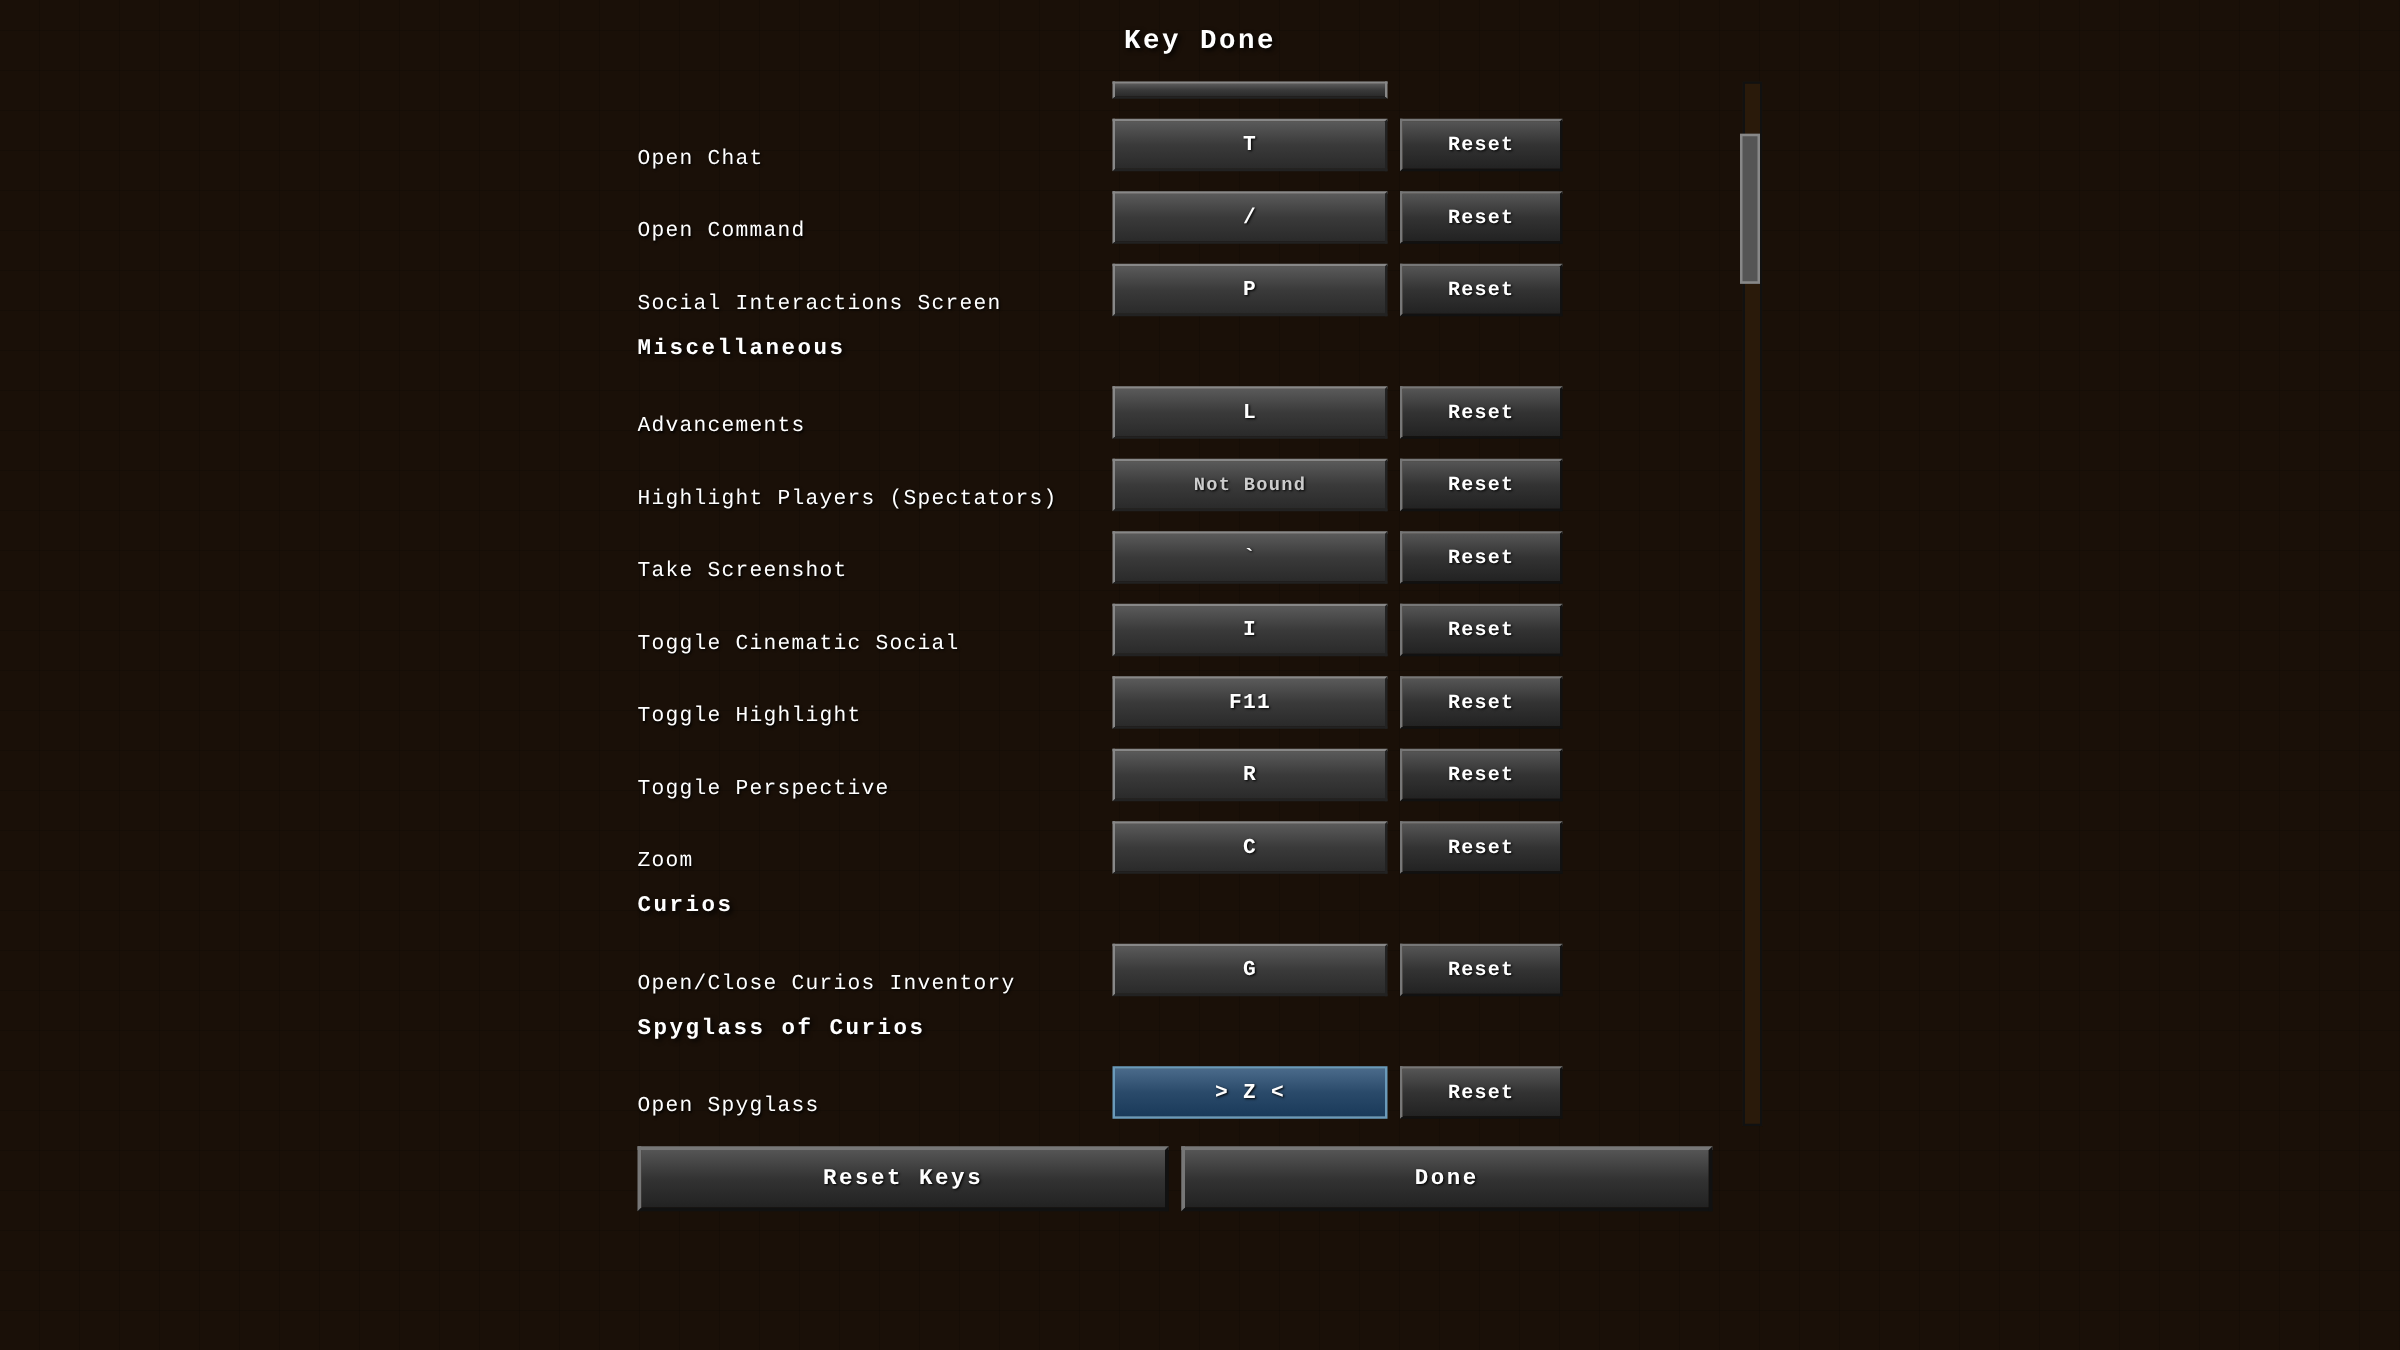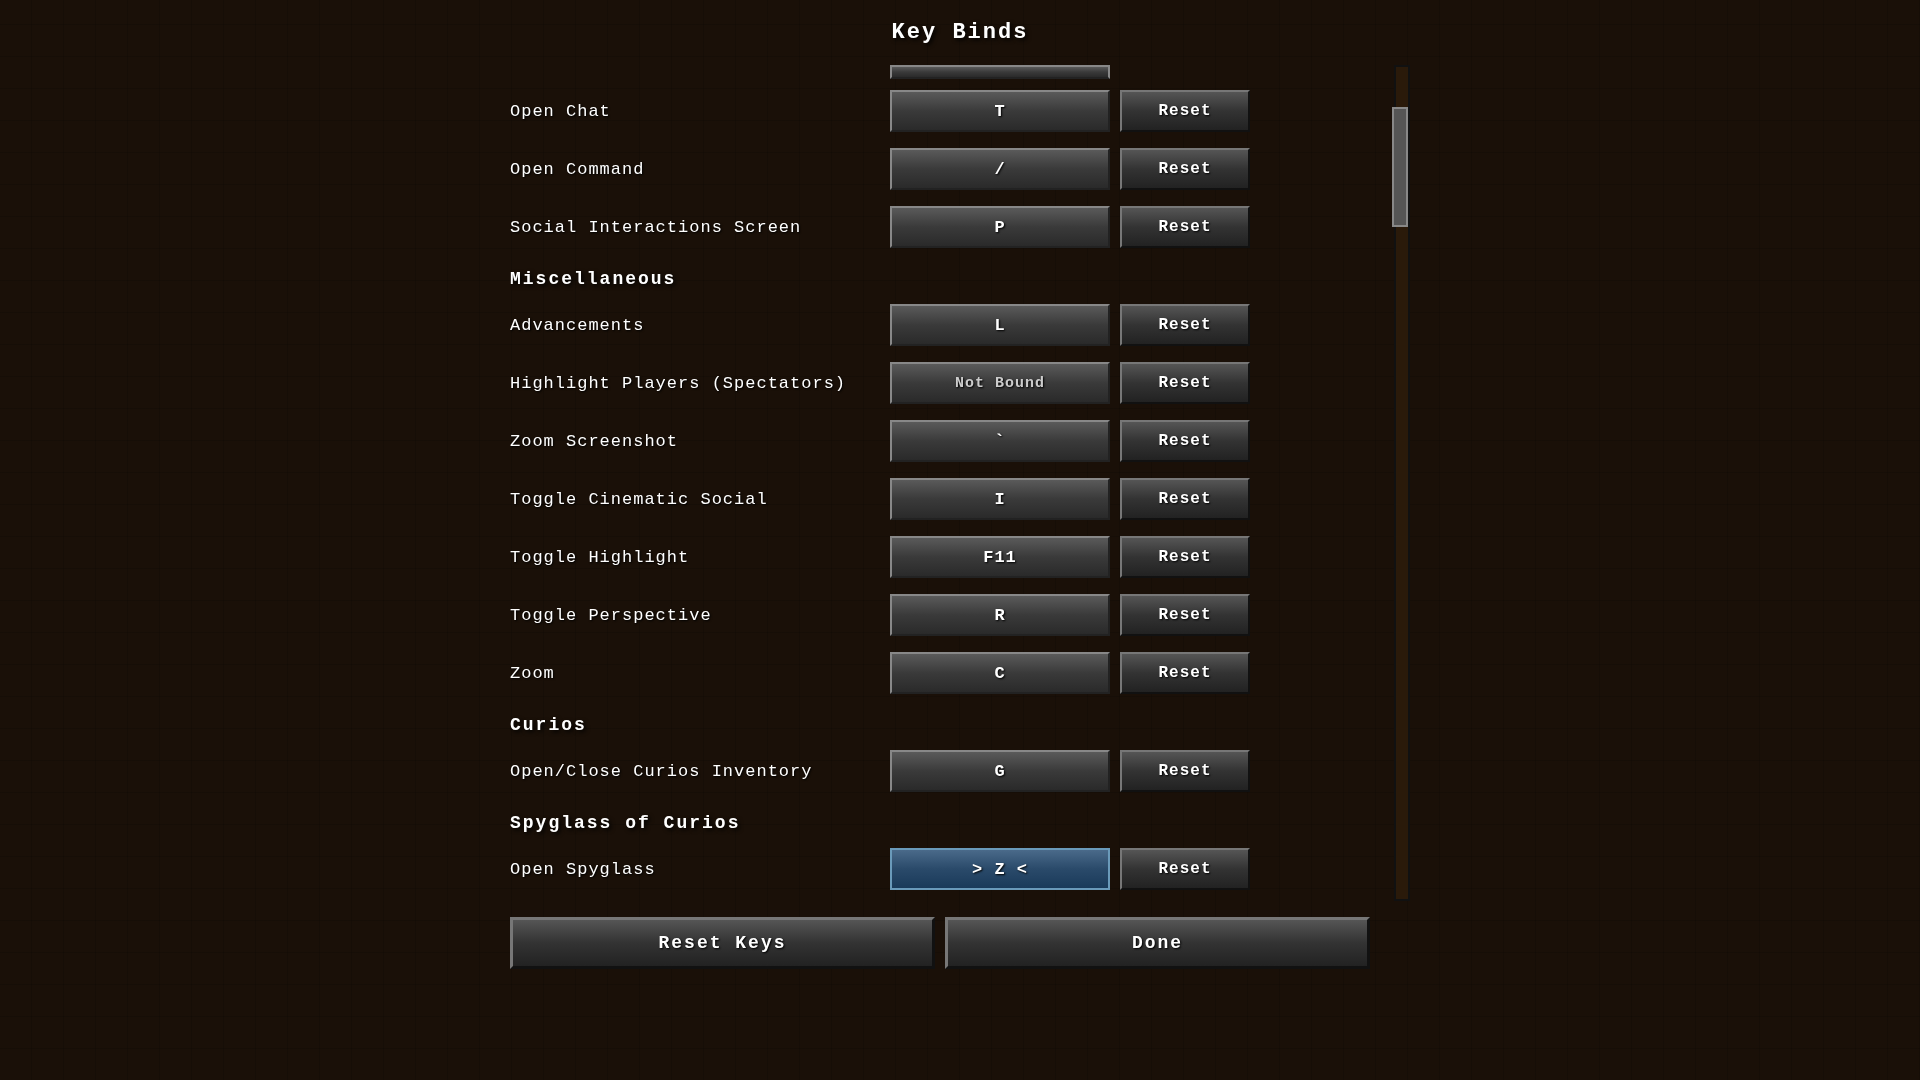--- a/index.html
+++ b/index.html
@@ -84,21 +84,21 @@
       font-size: 18px;
       font-weight: bold;
       letter-spacing: 2px;
       margin: 16px 0 10px 0;
       text-shadow: 2px 2px 4px #000;
       font-family: 'Courier New', monospace;
     }
 
     .keybind-row {
       display: flex;
-      align-items: center;
+      align-items: flex-end;
       margin-bottom: 6px;
       height: 52px;
     }
 
     .keybind-label {
       flex: 0 0 380px;
       color: #ffffff;
       font-size: 17px;
       font-family: 'Courier New', monospace;
       text-shadow: 1px 1px 2px #000;
@@ -190,21 +190,21 @@
       border: 2px solid #888;
       border-bottom-color: #222;
       margin-left: 380px;
       margin-bottom: 6px;
     }
   </style>
 </head>
 <body>
 
 <div class="container">
-  <div class="page-title">Key Binds</div>
+  <div class="page-title">Key Done</div>
 
   <div class="scroll-area">
 
     <div class="top-scroll-hint"></div>
 
     <div>
       <div class="keybind-row">
         <div class="keybind-label">Open Chat</div>
         <div class="key-button">T</div>
         <div class="reset-button">Reset</div>
@@ -227,21 +227,21 @@
         <div class="keybind-label">Advancements</div>
         <div class="key-button">L</div>
         <div class="reset-button">Reset</div>
       </div>
       <div class="keybind-row">
         <div class="keybind-label">Highlight Players (Spectators)</div>
         <div class="key-button not-bound">Not Bound</div>
         <div class="reset-button">Reset</div>
       </div>
       <div class="keybind-row">
-        <div class="keybind-label">Zoom Screenshot</div>
+        <div class="keybind-label">Take Screenshot</div>
         <div class="key-button">`</div>
         <div class="reset-button">Reset</div>
       </div>
       <div class="keybind-row">
         <div class="keybind-label">Toggle Cinematic Social</div>
         <div class="key-button">I</div>
         <div class="reset-button">Reset</div>
       </div>
       <div class="keybind-row">
         <div class="keybind-label">Toggle Highlight</div>

